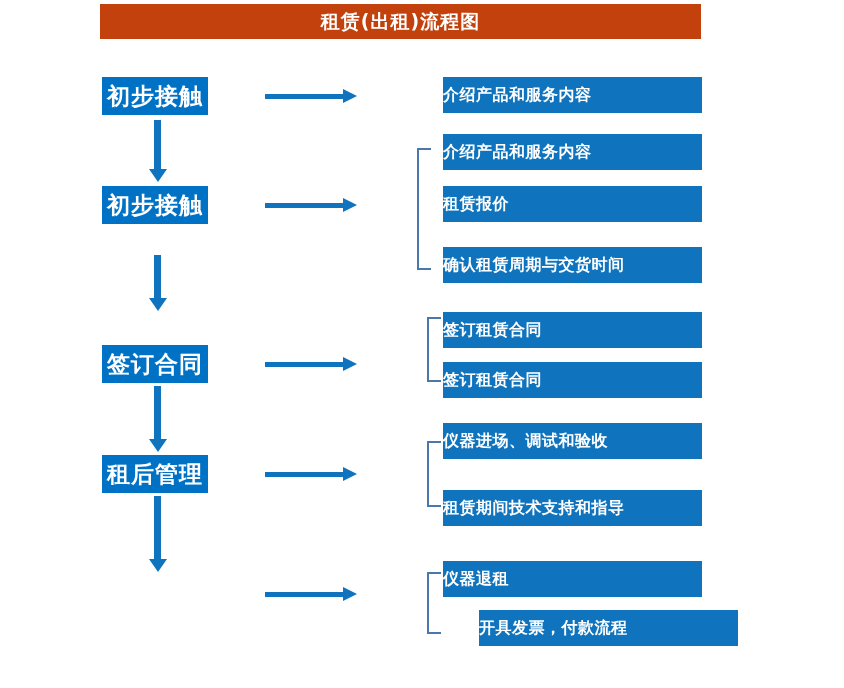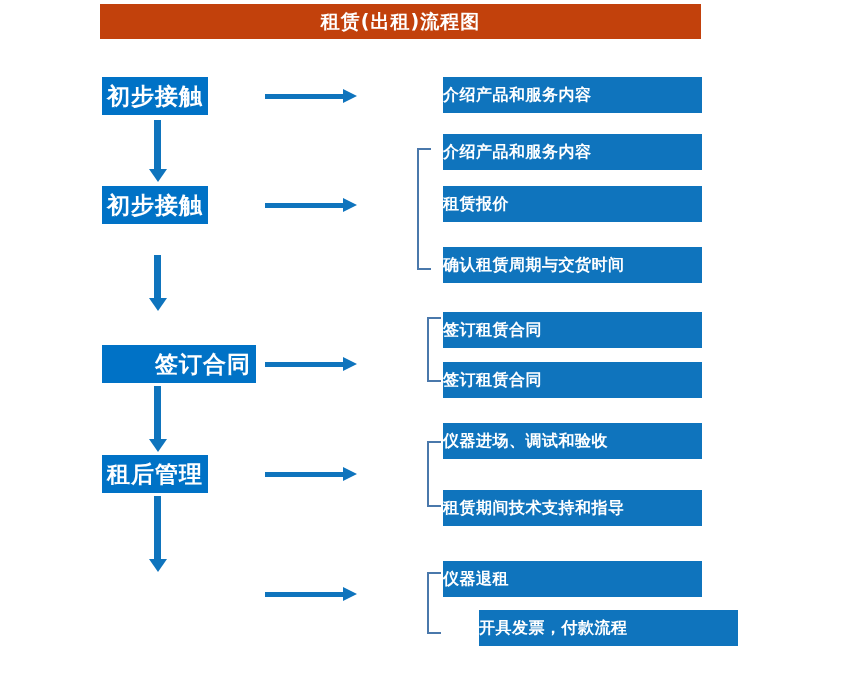--- a/index.html
+++ b/index.html
@@ -129,21 +129,21 @@
 <body>
 
 <div id="canvas">
 
   <div class="title-bar">租赁(出租)流程图</div>
 
   <div class="stage-box" style="top:77px;">初步接触</div>
 
   <div class="stage-box" style="top:186px;">初步接触</div>
 
-  <div class="stage-box" style="top:345px;padding-left:48px;">签订合同</div>
+  <div class="stage-box" style="top:345px;">签订合同</div>
 
   <div class="stage-box" style="top:455px;">租后管理</div>
 
 
   <div class="v-arrow" style="left:149px; top:120px; height:62px;">
     <div class="shaft" style="height:49px;"></div>
     <div class="head" style="top:49px;"></div>
   </div>
 
   <div class="v-arrow" style="left:149px; top:255px; height:56px;">

